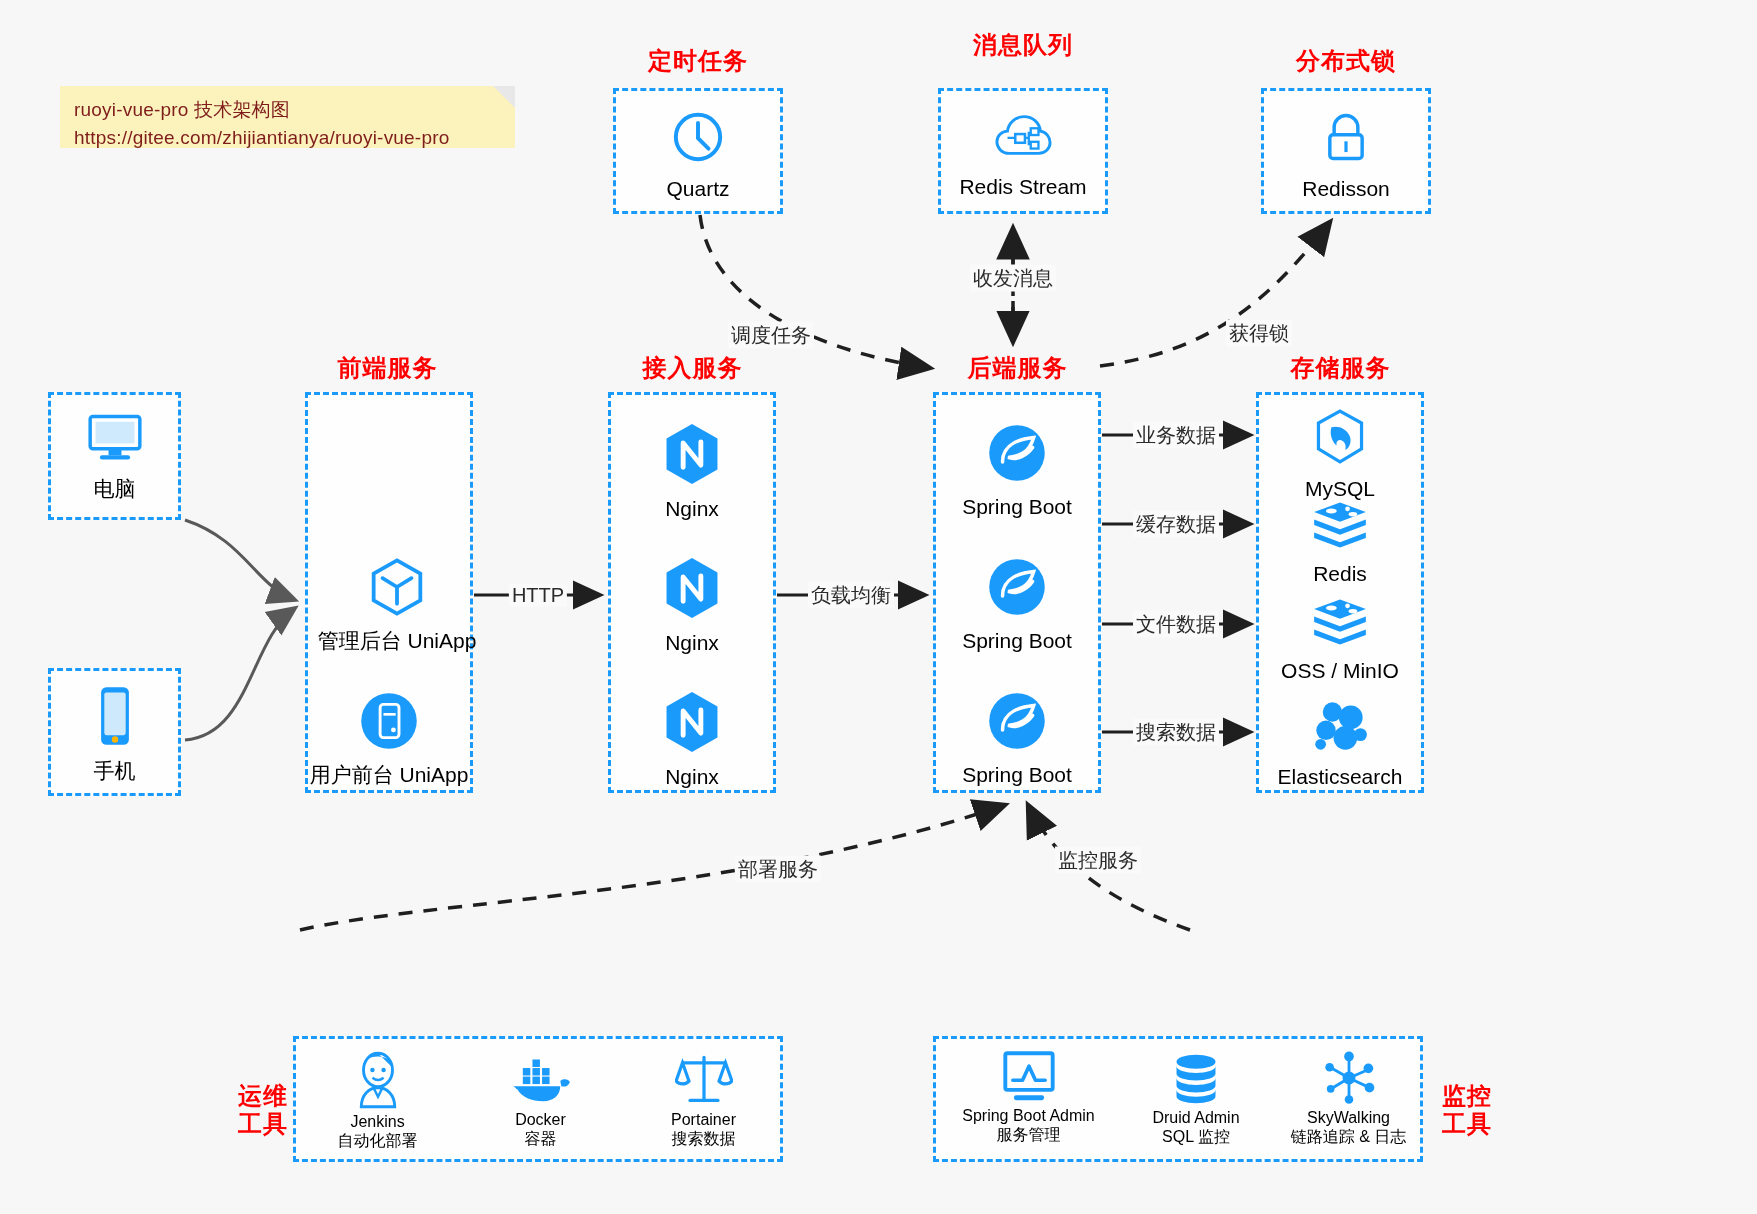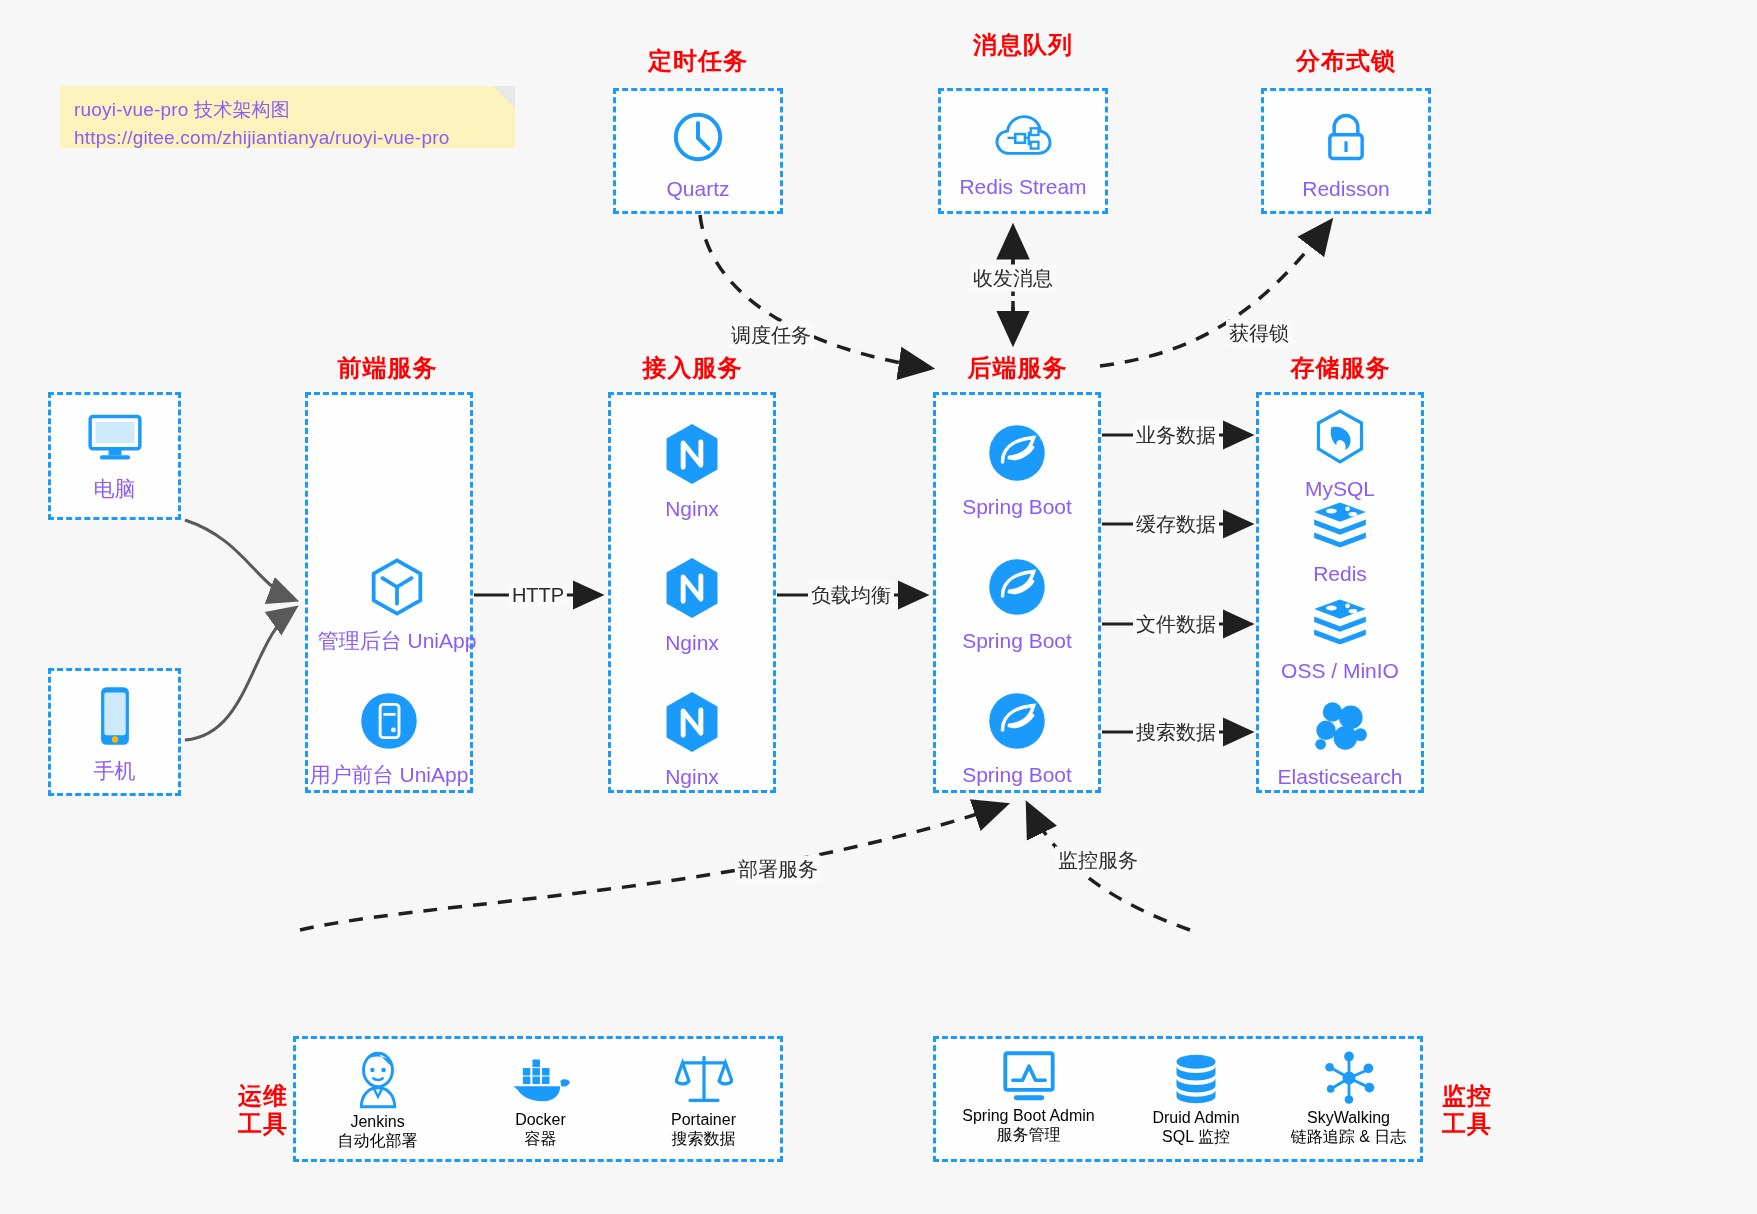--- a/index.html
+++ b/index.html
@@ -11,21 +11,21 @@
   }
   #canvas{position:absolute;inset:0;}
   svg.edges{position:absolute;left:0;top:0;width:1757px;height:1214px;pointer-events:none;}
 
   
   .note{
     position:absolute;left:60px;top:86px;width:455px;height:62px;
     background:#fbf3bb;
     box-sizing:border-box;
     padding:10px 14px 0 14px;
-    font-size:19px;color:#8b5cf6;line-height:1.45;
+    font-size:19px;color:#7f1d1d;line-height:1.45;
     letter-spacing:.2px;
   }
   .note .fold{
     position:absolute;right:0;top:0;width:0;height:0;
     border-top:22px solid #e8e8e8;
     border-left:22px solid transparent;
   }
 
   
   .gbox{
@@ -35,21 +35,21 @@
   .gtitle{
     position:absolute;color:#ff0000;font-weight:bold;font-size:24px;
     text-align:center;white-space:nowrap;letter-spacing:1px;
   }
   .gtitle.side{line-height:1.18;}
 
   
   .node{position:absolute;width:100%;left:0;text-align:center;}
   .node .ico{display:block;margin:0 auto 6px auto;}
   .node .lab{
-    font-size:21px;color:#8b5cf6;line-height:1.35;white-space:nowrap;
+    font-size:21px;color:#000000;line-height:1.35;white-space:nowrap;
   }
 
   
   .hrow{position:absolute;top:0;height:100%;text-align:center;}
 
   
   .elabel{
     position:absolute;background:#fafafa;
     font-size:20px;color:#2b2b2b;white-space:nowrap;
     padding:0 3px;transform:translate(-50%,-50%);

